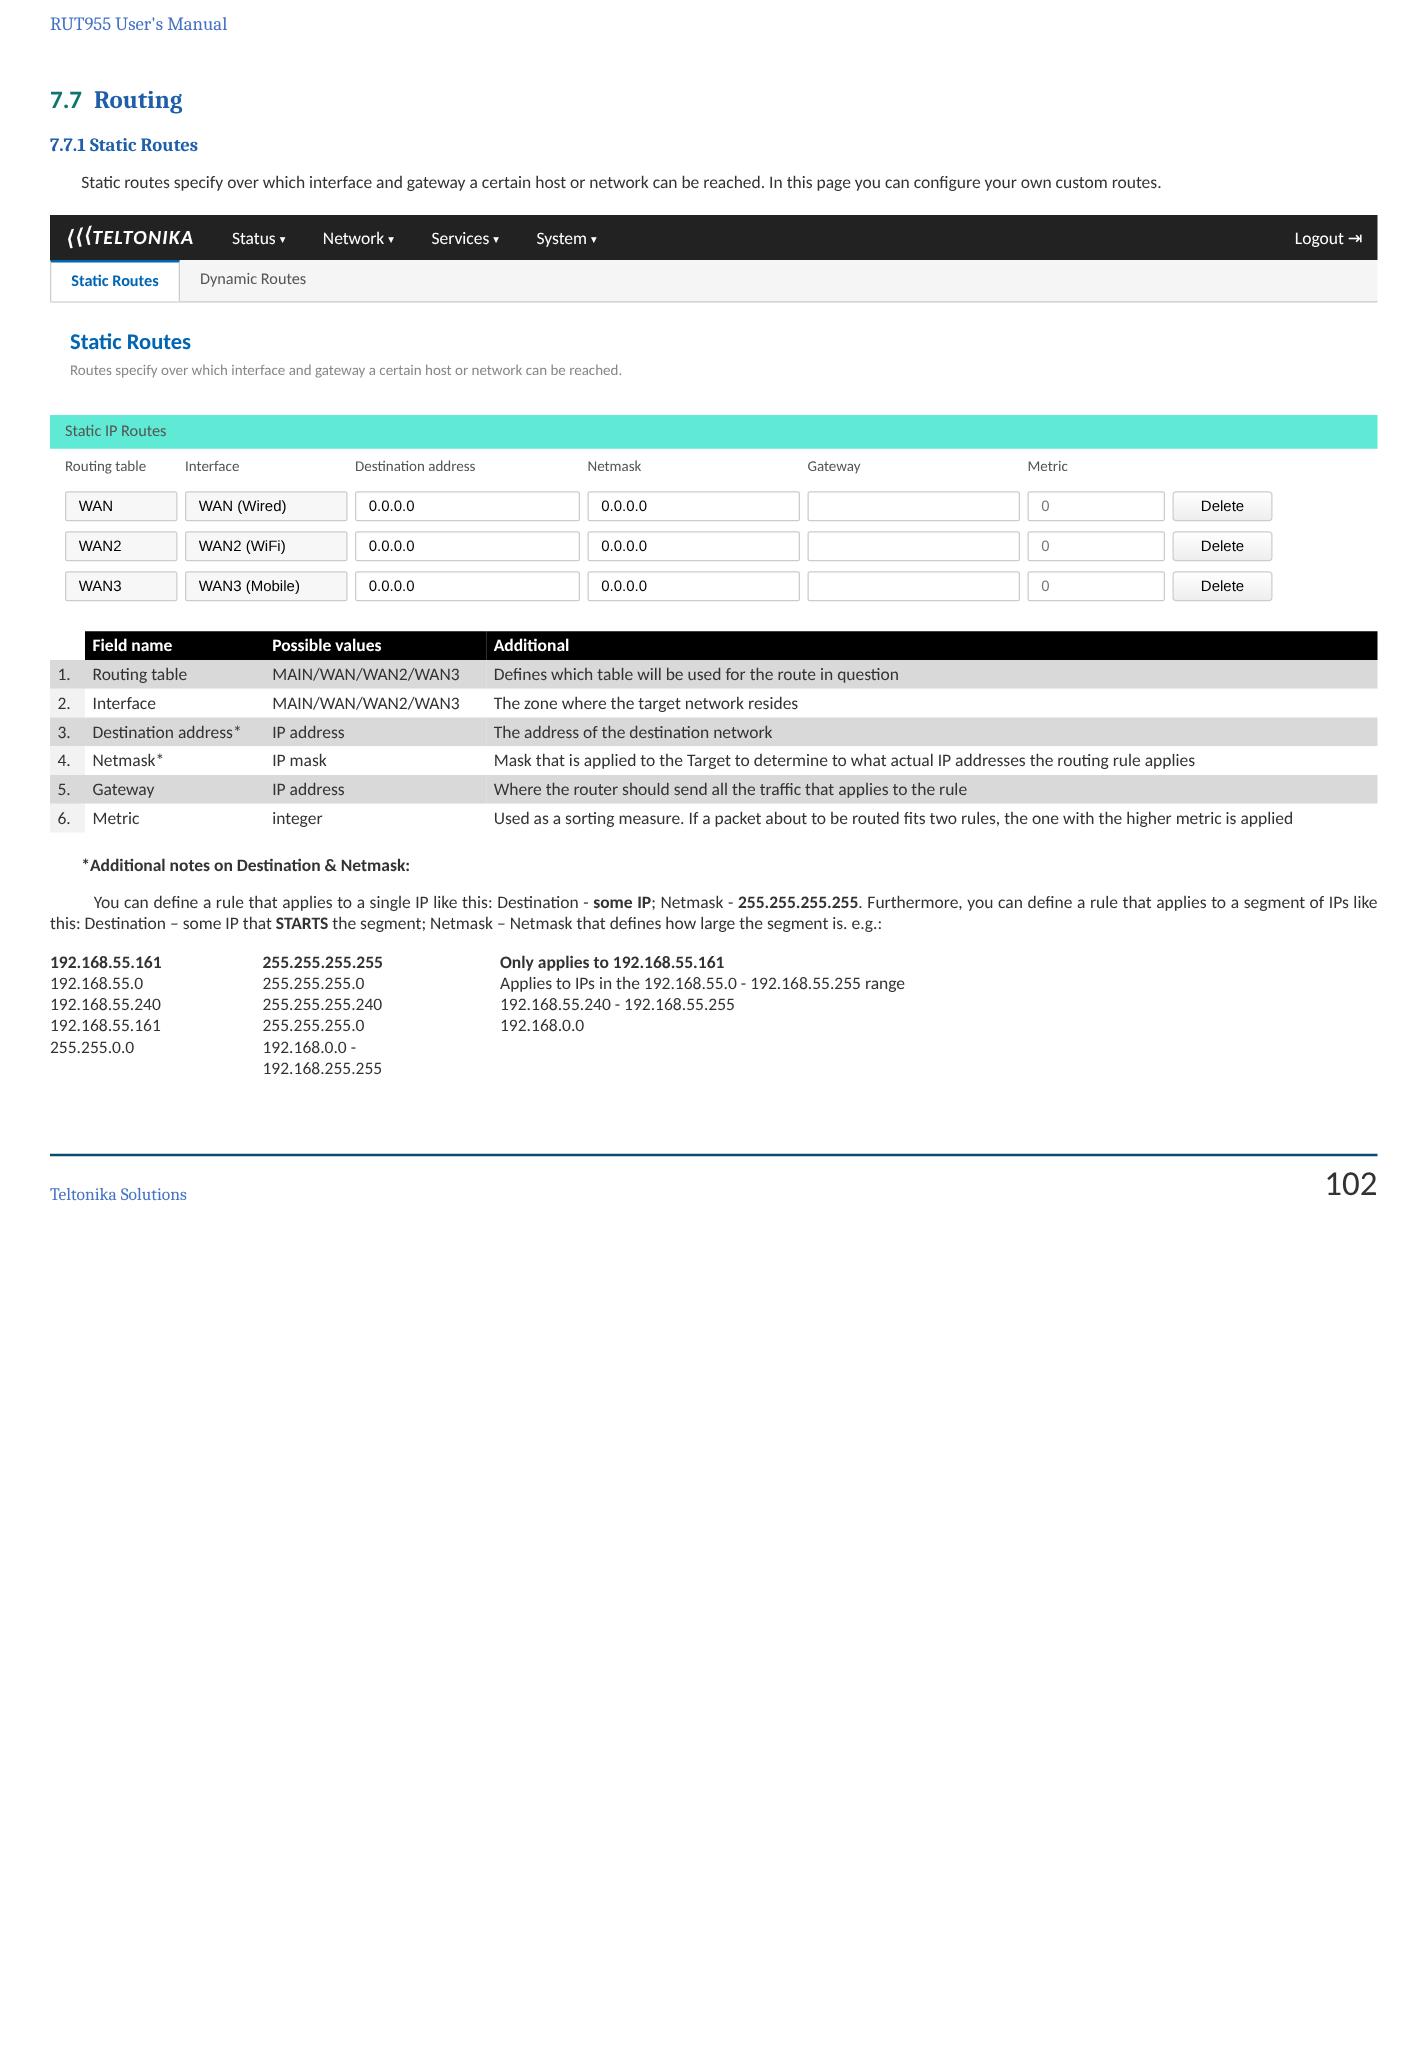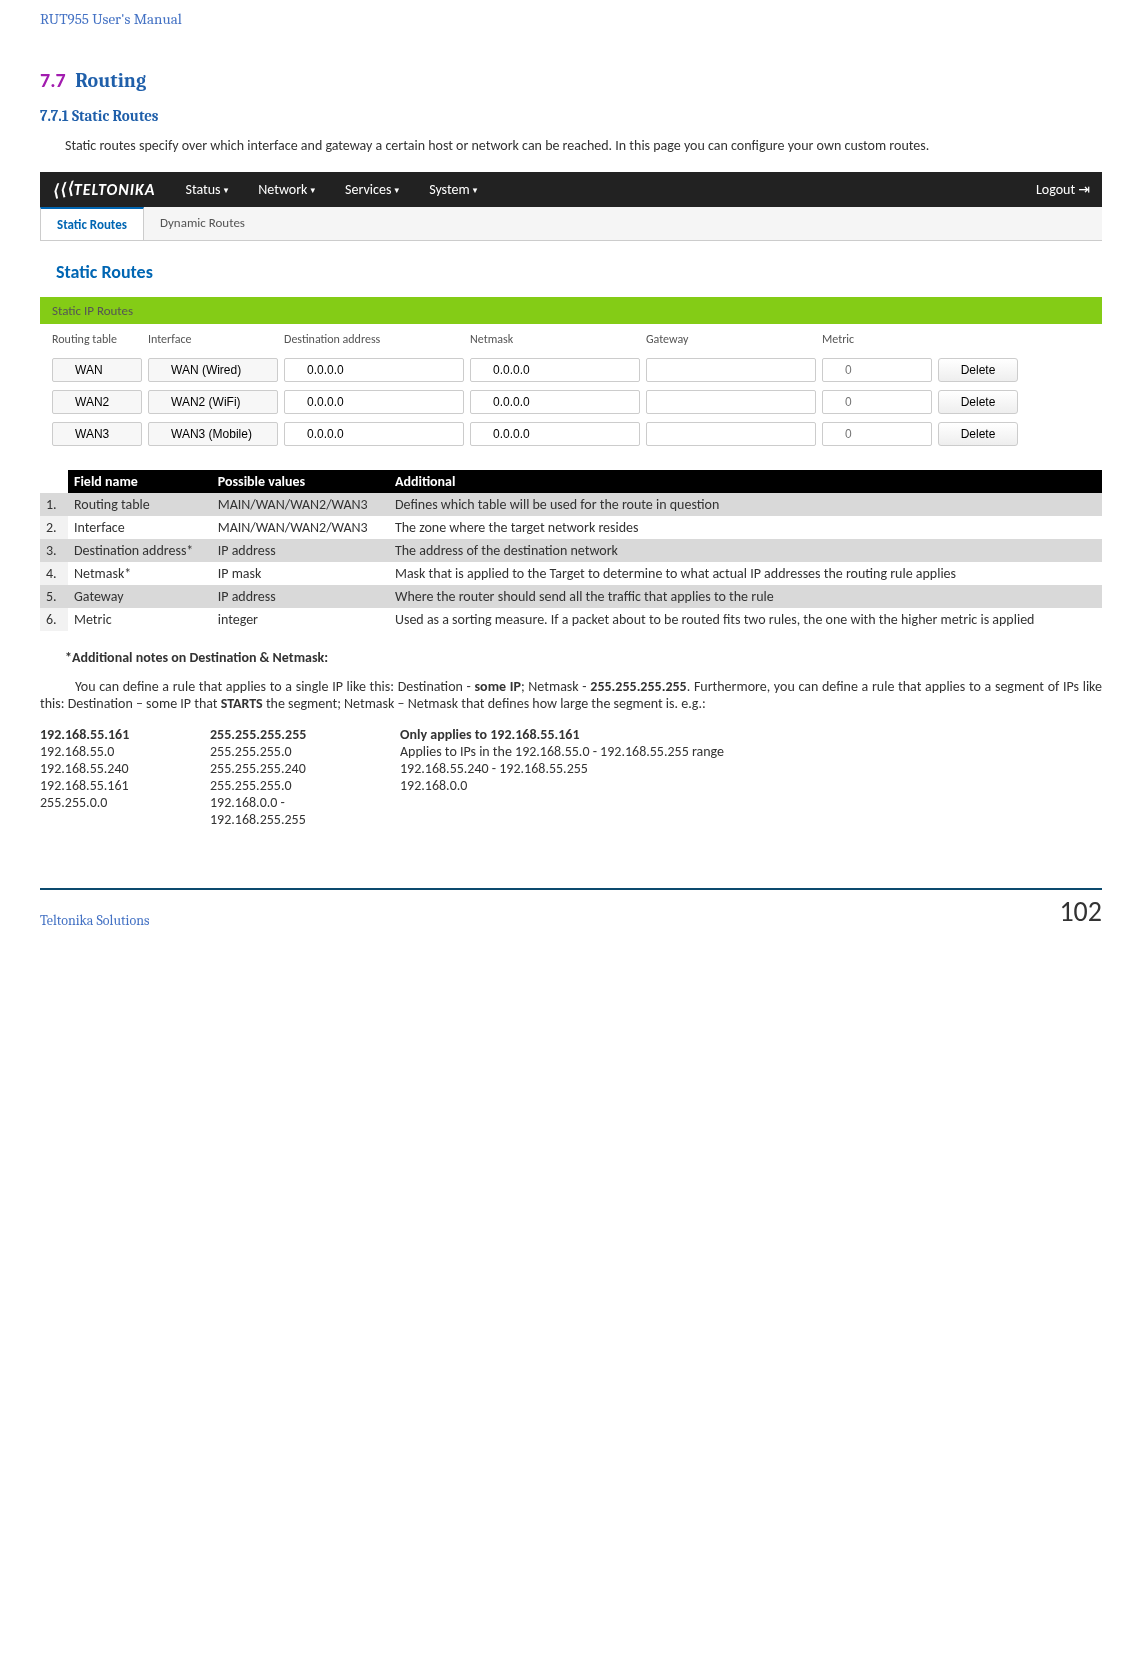--- a/index.html
+++ b/index.html
@@ -1,36 +1,36 @@
 <!DOCTYPE html>
 <html><head>
 <meta charset="utf-8">
 <style>
   * { box-sizing: border-box; margin: 0; padding: 0; }
   body { font-family: Calibri, Arial, sans-serif; font-size: 14px; color: #333; background: #fff; width: 1142px; margin: 0 auto; padding: 10px 40px 30px 40px; }
   .header-title { color: #4472c4; font-size: 15px; font-family: Cambria, serif; margin-bottom: 40px; }
-  .sec-num { color: #a21caf; font-size: 20px; font-weight: bold; }
+  .sec-num { color: #0f766e; font-size: 20px; font-weight: bold; }
   .sec-title { color: #1f5faa; font-size: 20px; font-weight: bold; font-family: Cambria, serif; }
   .subsec { color: #1f5faa; font-size: 15px; font-weight: bold; font-family: Cambria, serif; margin-top: 15px; margin-bottom: 12px; }
   .intro { text-align: justify; margin-bottom: 18px; text-indent: 25px; }
   .screenshot { border: none; margin-bottom: 20px; }
   .topbar { background: #222; color: #fff; padding: 8px 12px; display: flex; align-items: center; gap: 30px; font-size: 14px; }
   .logo { font-weight: bold; font-style: italic; font-size: 16px; letter-spacing: 1px; }
   .logo-ico { display:inline-block; transform: rotate(-10deg); }
   .navspace { flex: 1; }
   .tabbar { background: #f5f5f5; border-bottom: 1px solid #ccc; display: flex; font-size: 13px; }
   .tab { padding: 8px 16px; color: #555; cursor: pointer; }
   .tab.active { background: #fff; color: #0066b3; font-weight: bold; border-top: 2px solid #0066b3; border-left: 1px solid #ccc; border-right: 1px solid #ccc; }
   .panel { padding: 20px 16px 8px 16px; }
   .panel-title { color: #0066b3; font-weight: bold; font-size: 18px; margin-bottom: 6px; }
   .panel-desc { color: #888; font-size: 12px; margin-bottom: 20px; }
-  .subhead { background: #84cc16; padding: 6px 12px; font-size: 13px; color: #555; }
+  .subhead { background: #5eead4; padding: 6px 12px; font-size: 13px; color: #555; }
   .route-head { display: grid; grid-template-columns: 90px 130px 180px 170px 170px 110px 80px; gap: 6px; padding: 8px 12px; font-size: 12px; color: #555; }
   .route-row { display: grid; grid-template-columns: 90px 130px 180px 170px 170px 110px 80px; gap: 6px; padding: 4px 12px; align-items: center; }
-  .sel, .inp { border: 1px solid #ccc; padding: 4px 22px; font-size: 12px; background: #fff; border-radius: 2px; width: 100%; }
+  .sel, .inp { border: 1px solid #ccc; padding: 4px 10px; font-size: 12px; background: #fff; border-radius: 2px; width: 100%; }
   .sel { appearance: none; background: #f7f7f7; }
   .btn { border: 1px solid #ccc; background: linear-gradient(#fff,#eee); padding: 4px 12px; font-size: 12px; border-radius: 3px; cursor: pointer; }
   .addwrap { padding: 10px 12px; }
   table.fields { width: 100%; border-collapse: collapse; margin-top: 5px; }
   table.fields td, table.fields th { padding: 3px 6px; text-align: left; vertical-align: top; font-size: 14px; }
   table.fields th { background: #000; color: #fff; font-weight: bold; }
   table.fields th:first-child { background: #fff; width: 28px; }
   table.fields tr.odd td { background: #d9d9d9; }
   table.fields tr.even td { background: #fff; }
   table.fields td:nth-child(1) { background: #f2f2f2 !important; width: 28px; }
@@ -70,20 +70,21 @@
     <span><span>System</span> <span class="arrow">▾</span></span>
     <span class="navspace"></span>
     <span><span>Logout</span> ⇥</span>
   </div>
   <div class="tabbar">
     <div class="tab active">Static Routes</div>
     <div class="tab">Dynamic Routes</div>
   </div>
   <div class="panel">
     <div class="panel-title">Static Routes</div>
+    <div class="panel-desc">Routes specify over which interface and gateway a certain host or network can be reached.</div>
   </div>
   <div class="subhead">Static IP Routes</div>
   <div class="route-head">
     <span>Routing table</span>
     <span>Interface</span>
     <span>Destination address</span>
     <span>Netmask</span>
     <span>Gateway</span>
     <span>Metric</span>
     <span></span>

